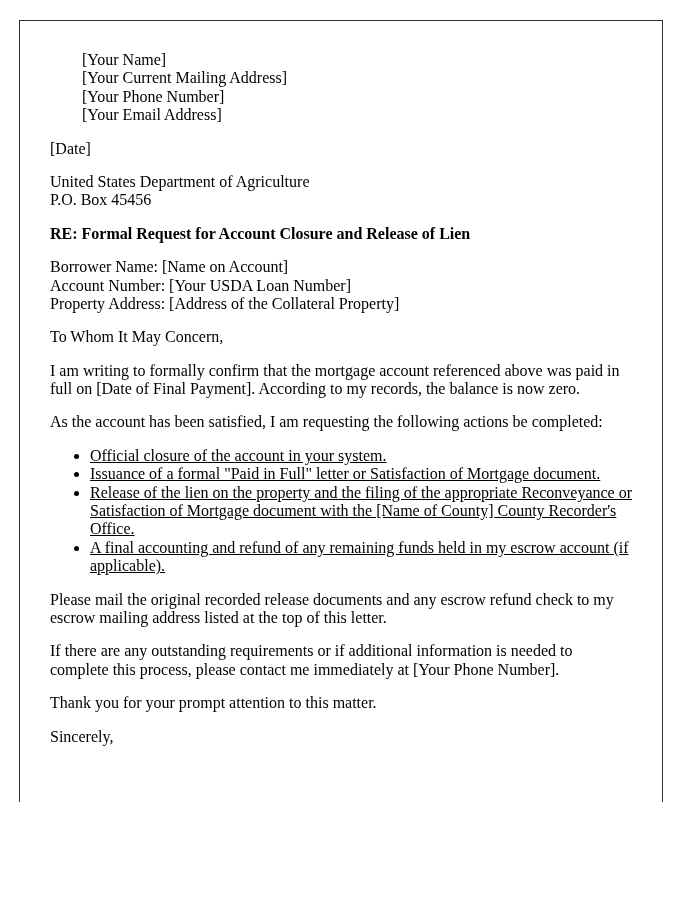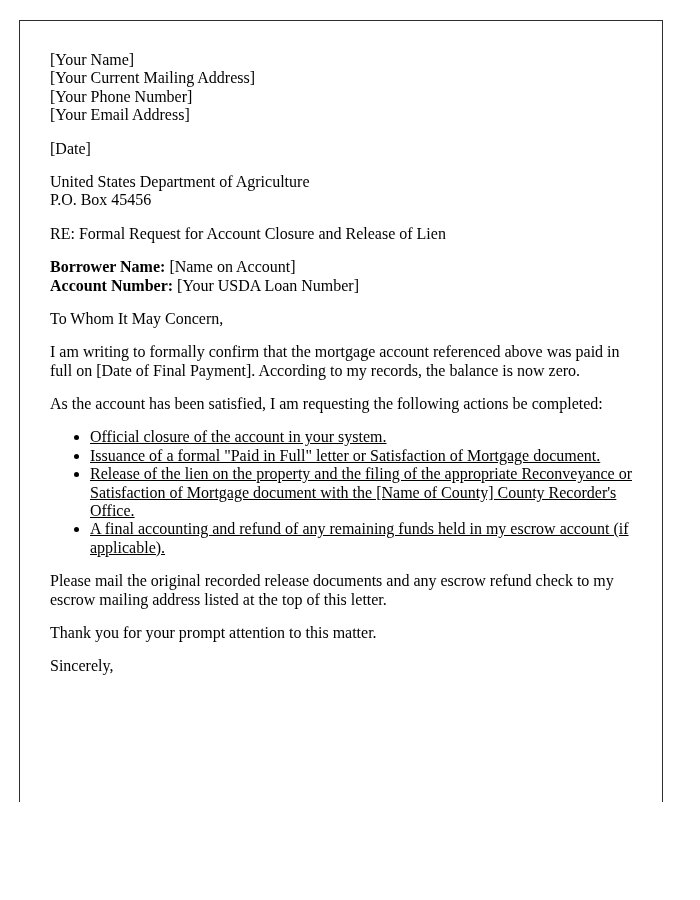--- a/index.html
+++ b/index.html
@@ -31,31 +31,32 @@
     overflow: hidden;
     background: #ffffff;
   }
   .letter p,
   .letter .block,
   .letter ul {
     margin: 15px 0;
   }
   .letter > :first-child {
     margin-top: 0;
+    margin-left: 32px;
   }
   .letter ul {
     padding-left: 40px;
     list-style-type: disc;
     text-decoration: underline;
   }
   .bold {
-    font-weight: normal;
+    font-weight: bold;
   }
   .field-label {
-    font-weight: bold;
+    font-weight: normal;
   }
 </style>
 </head>
 <body>
 
 <div class="letter">
 
   <div class="block">
     <div>[Your Name]</div>
     <div>[Your Current Mailing Address]</div>
@@ -68,35 +69,37 @@
   <div class="block">
     <div>United States Department of Agriculture</div>
     <div>P.O. Box 45456</div>
   </div>
 
   <p class="bold">RE: Formal Request for Account Closure and Release of Lien</p>
 
   <div class="block">
     <div><span class="field-label">Borrower Name:</span> <span>[Name on Account]</span></div>
     <div><span class="field-label">Account Number:</span> <span>[Your USDA Loan Number]</span></div>
+    <div><span class="field-label">Property Address:</span> <span>[Address of the Collateral Property]</span></div>
   </div>
 
   <p>To Whom It May Concern,</p>
 
   <p>I am writing to formally confirm that the mortgage account referenced above was paid in full on [Date of Final Payment]. According to my records, the balance is now zero.</p>
 
   <p>As the account has been satisfied, I am requesting the following actions be completed:</p>
 
   <ul>
     <li>Official closure of the account in your system.</li>
     <li>Issuance of a formal "Paid in Full" letter or Satisfaction of Mortgage document.</li>
     <li>Release of the lien on the property and the filing of the appropriate Reconveyance or Satisfaction of Mortgage document with the [Name of County] County Recorder's Office.</li>
     <li>A final accounting and refund of any remaining funds held in my escrow account (if applicable).</li>
   </ul>
 
   <p>Please mail the original recorded release documents and any escrow refund check to my escrow mailing address listed at the top of this letter.</p>
 
+  <p>If there are any outstanding requirements or if additional information is needed to complete this process, please contact me immediately at [Your Phone Number].</p>
 
   <p>Thank you for your prompt attention to this matter.</p>
 
   <p>Sincerely,</p>
 
 </div>
 
 </body></html>

